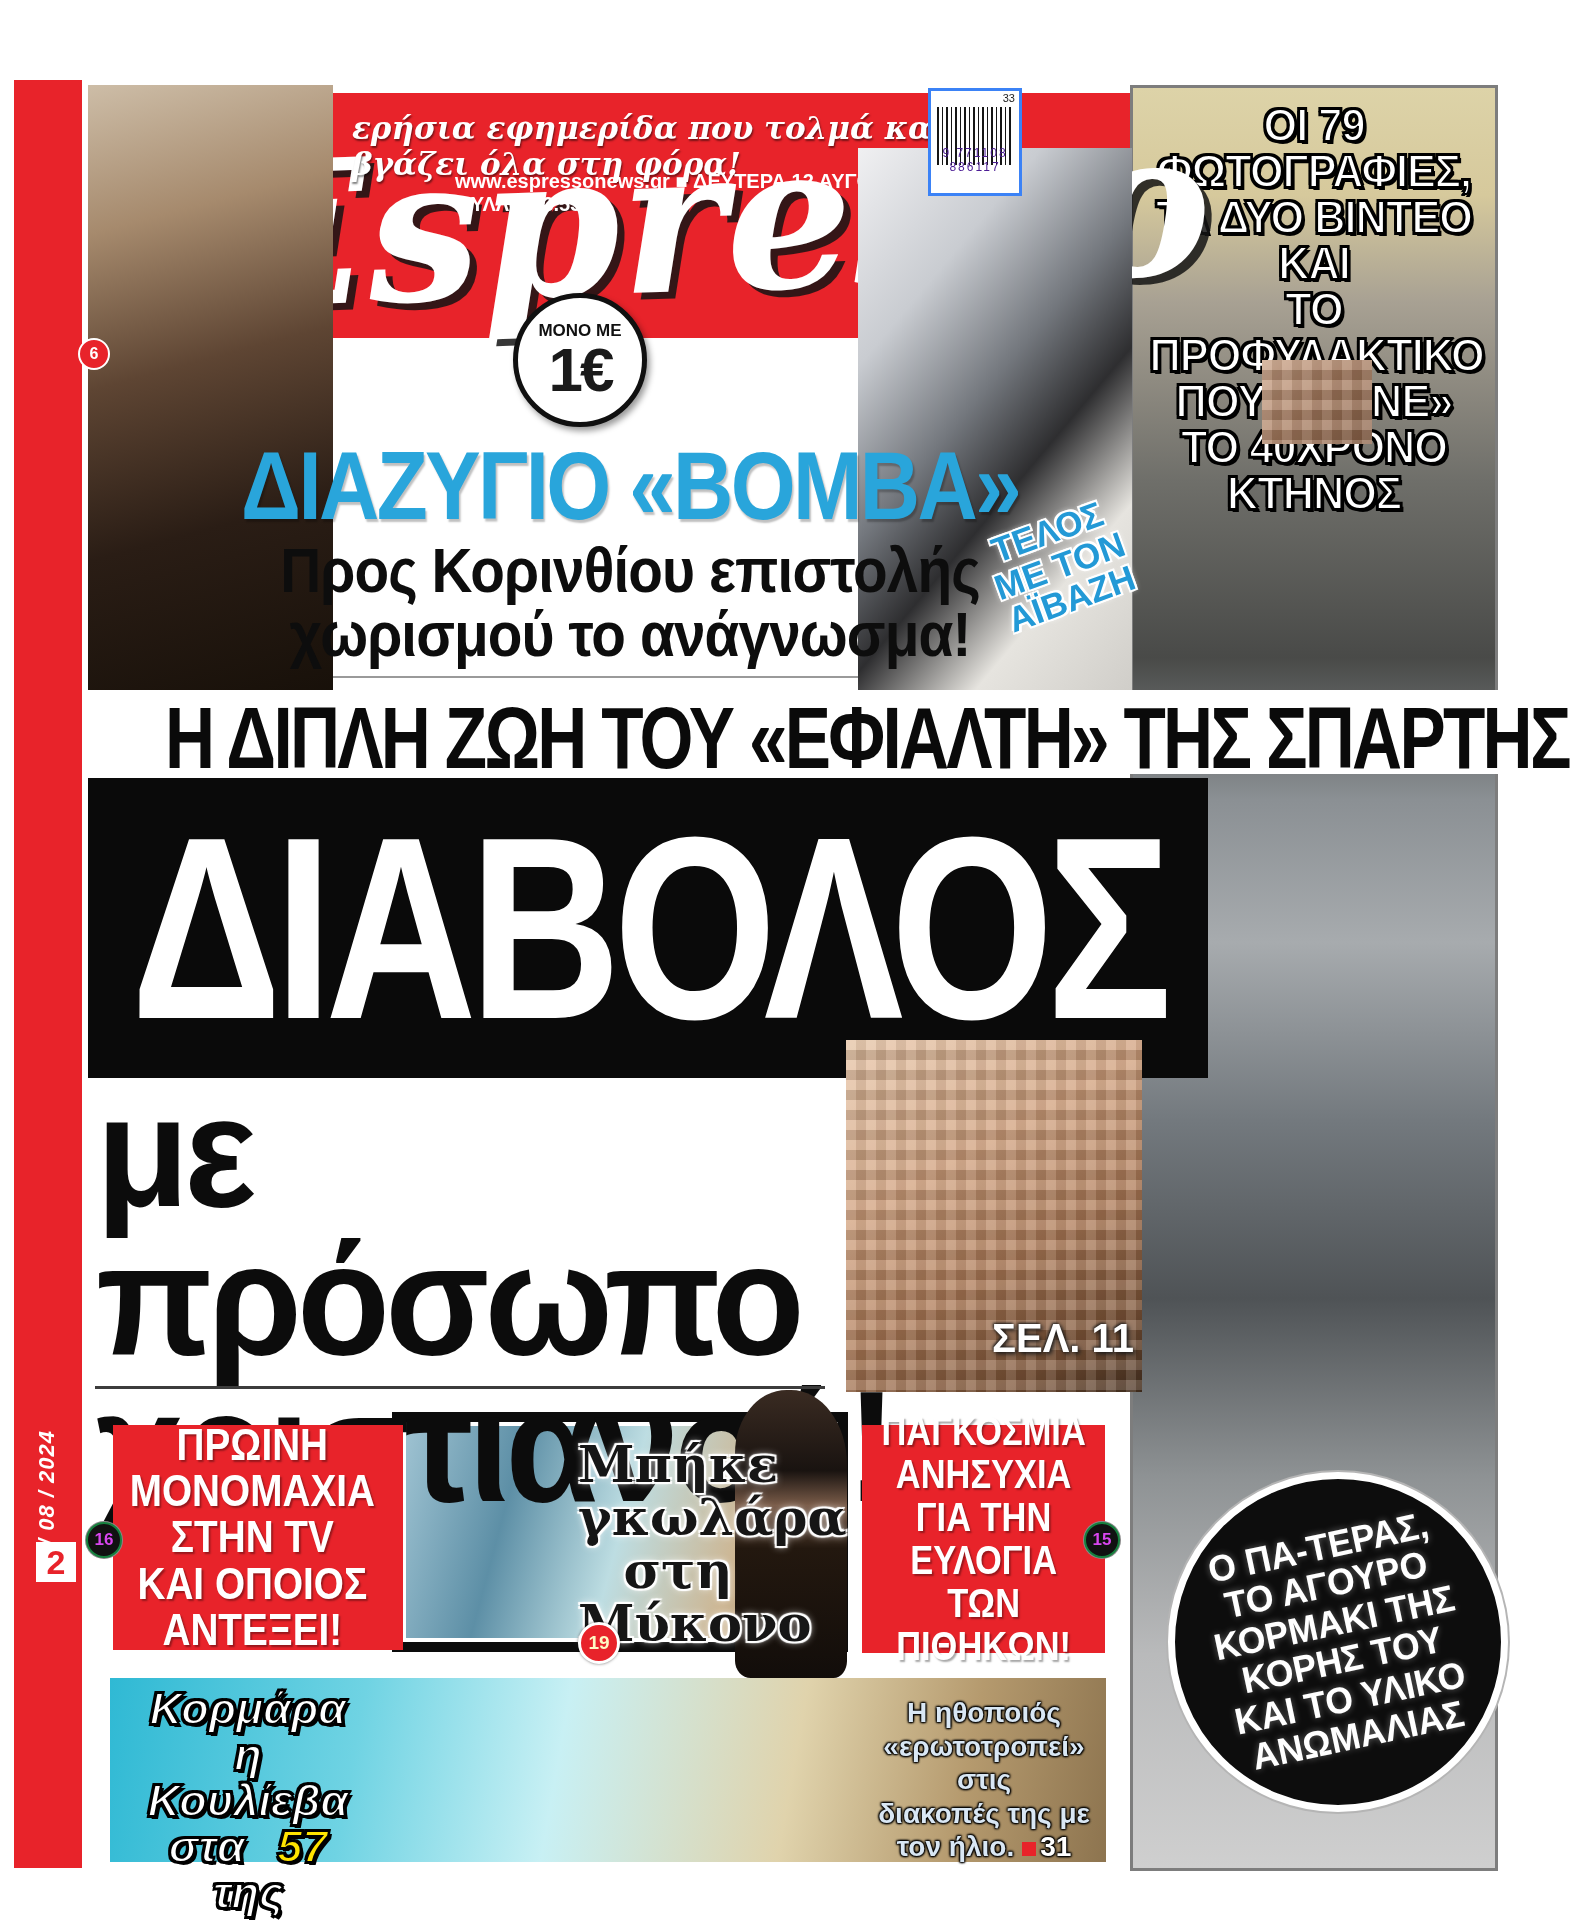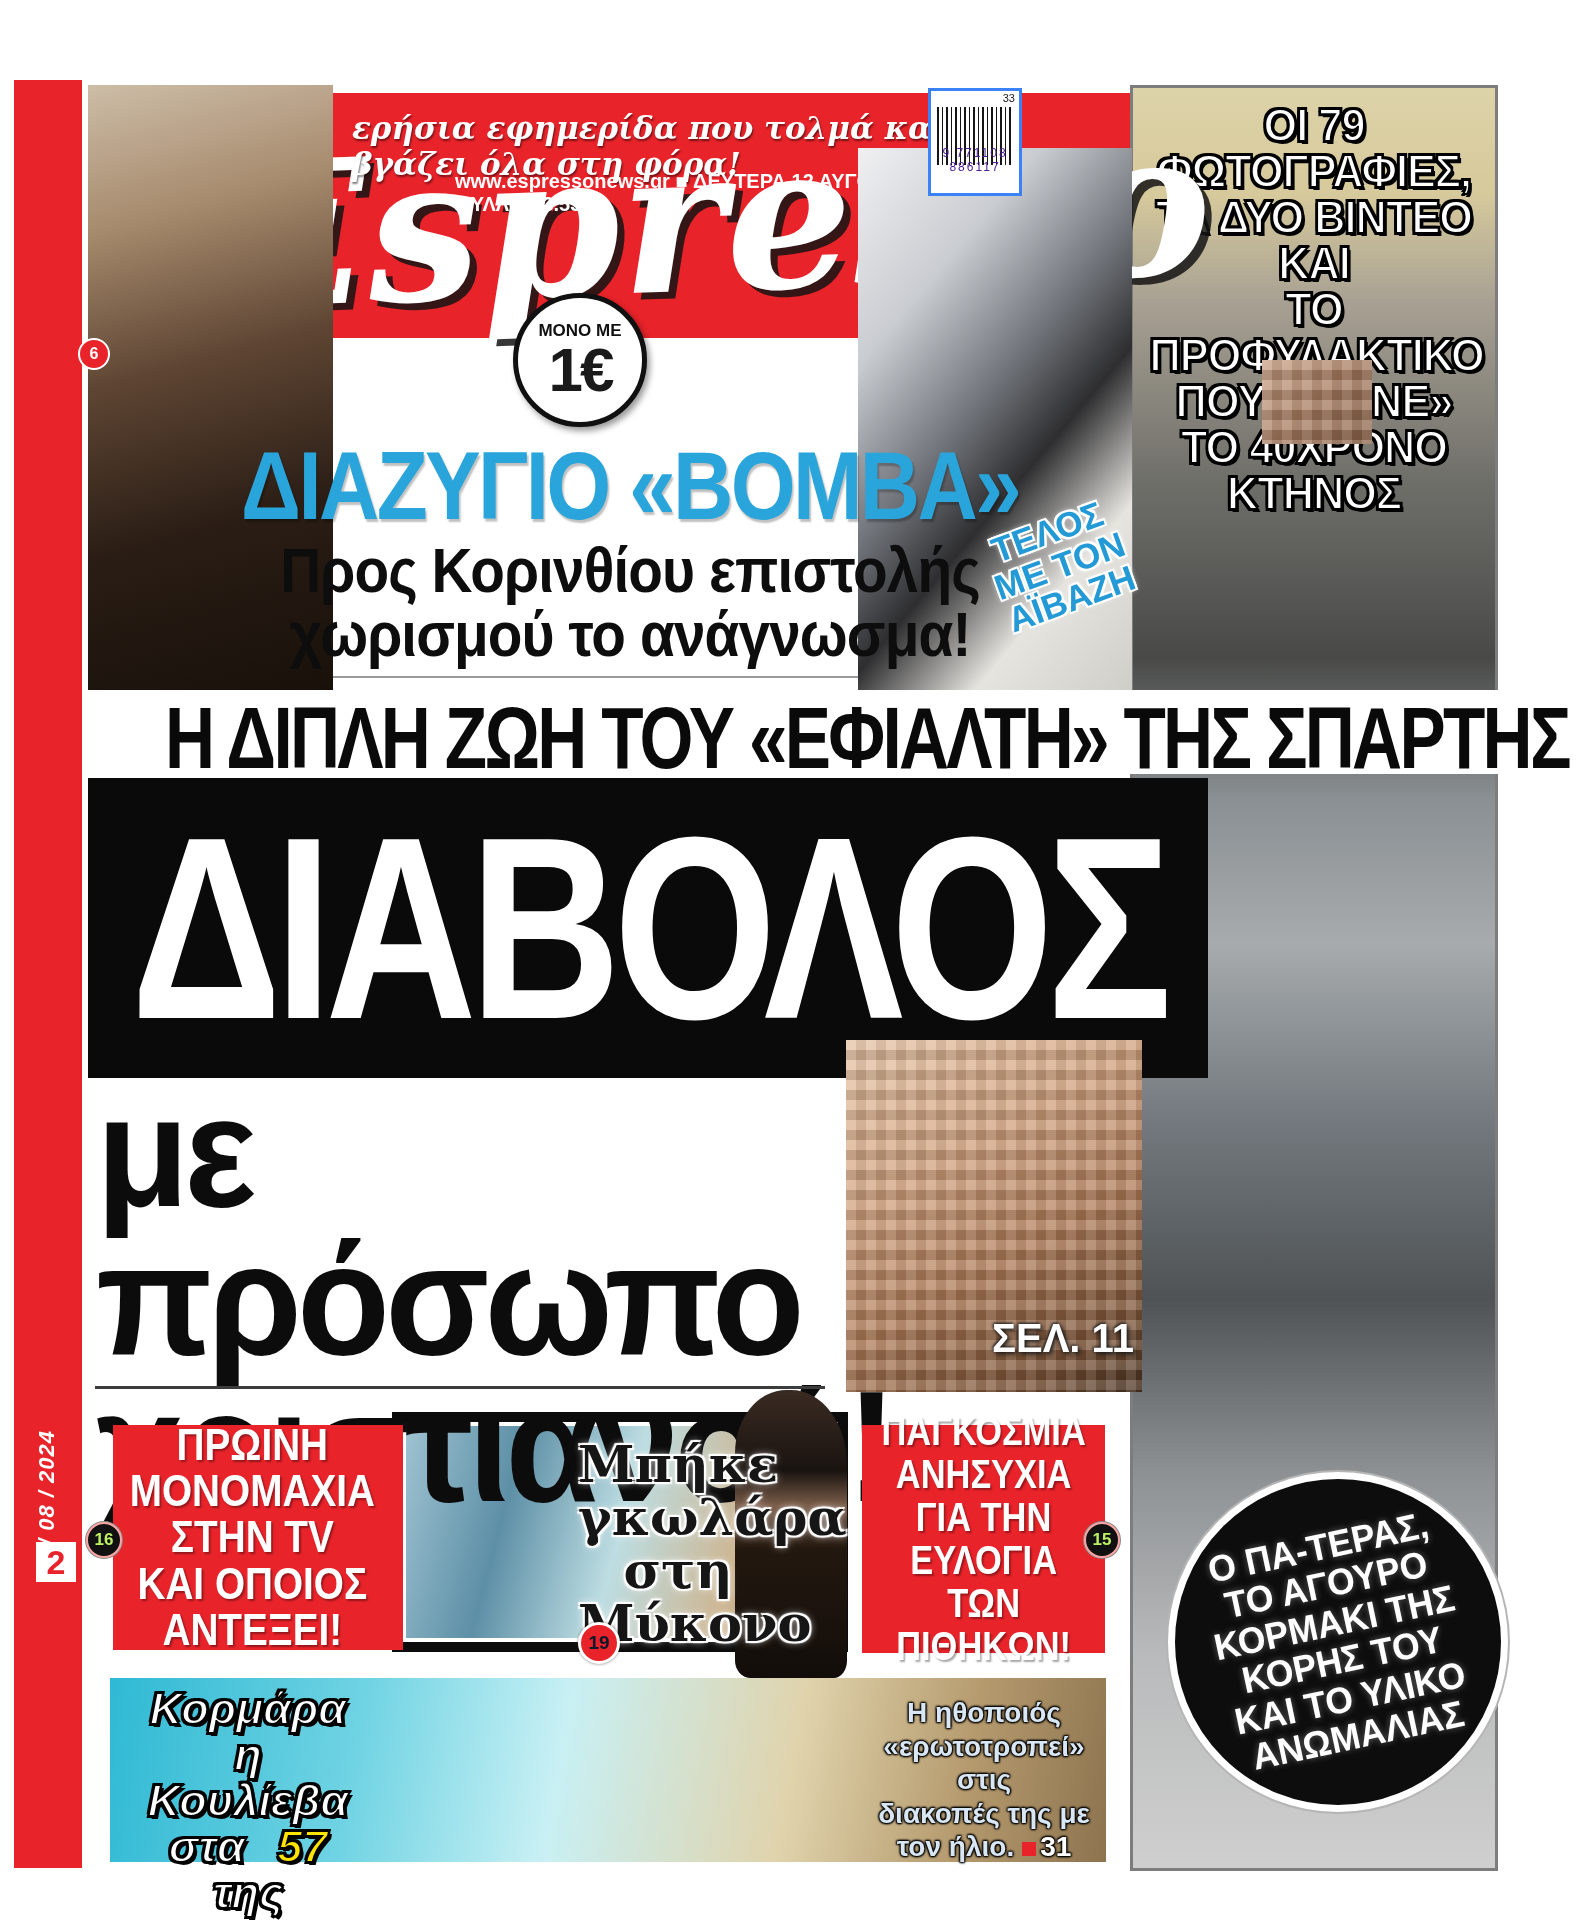--- a/index.html
+++ b/index.html
@@ -114,35 +114,35 @@
   
   .red-box { background:#e8232a; z-index:5; display:flex; align-items:center;
     }
   .red-box-text { color:#fff; font-weight:bold; text-align:center; line-height:1.05;
     white-space:pre-line; transform:scaleX(.88); text-shadow:2px 2px 2px rgba(0,0,0,.35); }
   .box-tv { left:113px; top:1425px; width:290px; height:225px; }
   .box-tv .red-box-text { font-size:44px; }
   .box-monkey { left:862px; top:1425px; width:243px; height:228px; }
   .box-monkey .red-box-text { font-size:41px; transform:scaleX(.84); }
   .badge-num-black { width:32px; height:32px; border-radius:50%; background:#111;
-    border:2px solid #fca5a5; box-shadow:0 0 0 1px #888; color:#bef264; font-size:17px;
+    border:2px solid #15803d; box-shadow:0 0 0 1px #888; color:#d946ef; font-size:17px;
     font-weight:bold; display:flex; align-items:center; justify-content:center; z-index:7; }
   .badge-tv { left:86px; top:1522px; }
   .badge-monkey { left:1084px; top:1522px; }
 
   .promo-box { left:392px; top:1412px; width:456px; height:240px; z-index:4;
     border:10px solid #0c0c0c; box-sizing:border-box; background:#fff; padding:4px; }
   .promo-photo { width:100%; height:100%;
     background:linear-gradient(105deg,#9fc3d2 0%,#5d8fa6 25%,#bddde2 50%,#cdb693 75%,#a2835f 100%); }
   .promo-text { left:578px; top:1438px; width:200px; text-align:center; color:#161616;
     font-family:"DejaVu Serif", serif; font-weight:bold; font-size:51px; line-height:1.04;
     white-space:pre-line; z-index:6;
     text-shadow:-2px -2px 1px #fff,2px -2px 1px #fff,-2px 2px 1px #fff,2px 2px 1px #fff,0 0 8px #fff; }
   .badge-mykonos { left:578px; top:1622px; width:36px; height:36px; border-radius:50%;
-    background:#e8232a; border:3px solid #fff; color:#0f172a; font-size:19px; font-weight:bold;
+    background:#e8232a; border:3px solid #fff; color:#fef9c3; font-size:19px; font-weight:bold;
     display:flex; align-items:center; justify-content:center; z-index:7;
     box-shadow:0 0 3px rgba(0,0,0,.5); }
   .photo-cutout-woman { left:735px; top:1390px; width:112px; height:288px; z-index:5;
     background:linear-gradient(180deg,#3a2b22 0%,#191310 28%,#7a5c49 40%,#23180f 55%,#120d0a 100%);
     border-radius:46% 50% 12% 14% / 22% 26% 6% 6%; }
 
   .caption { left:860px; top:1696px; width:248px; text-align:center; color:#d9e7f4;
     font-size:28px; font-weight:bold; line-height:1.2; z-index:6;
     text-shadow:1px 1px 2px #000,-1px -1px 2px #000,1px -1px 2px #000,-1px 1px 2px #000; }
   .caption-square { display:inline-block; width:14px; height:14px; background:#e8232a;

